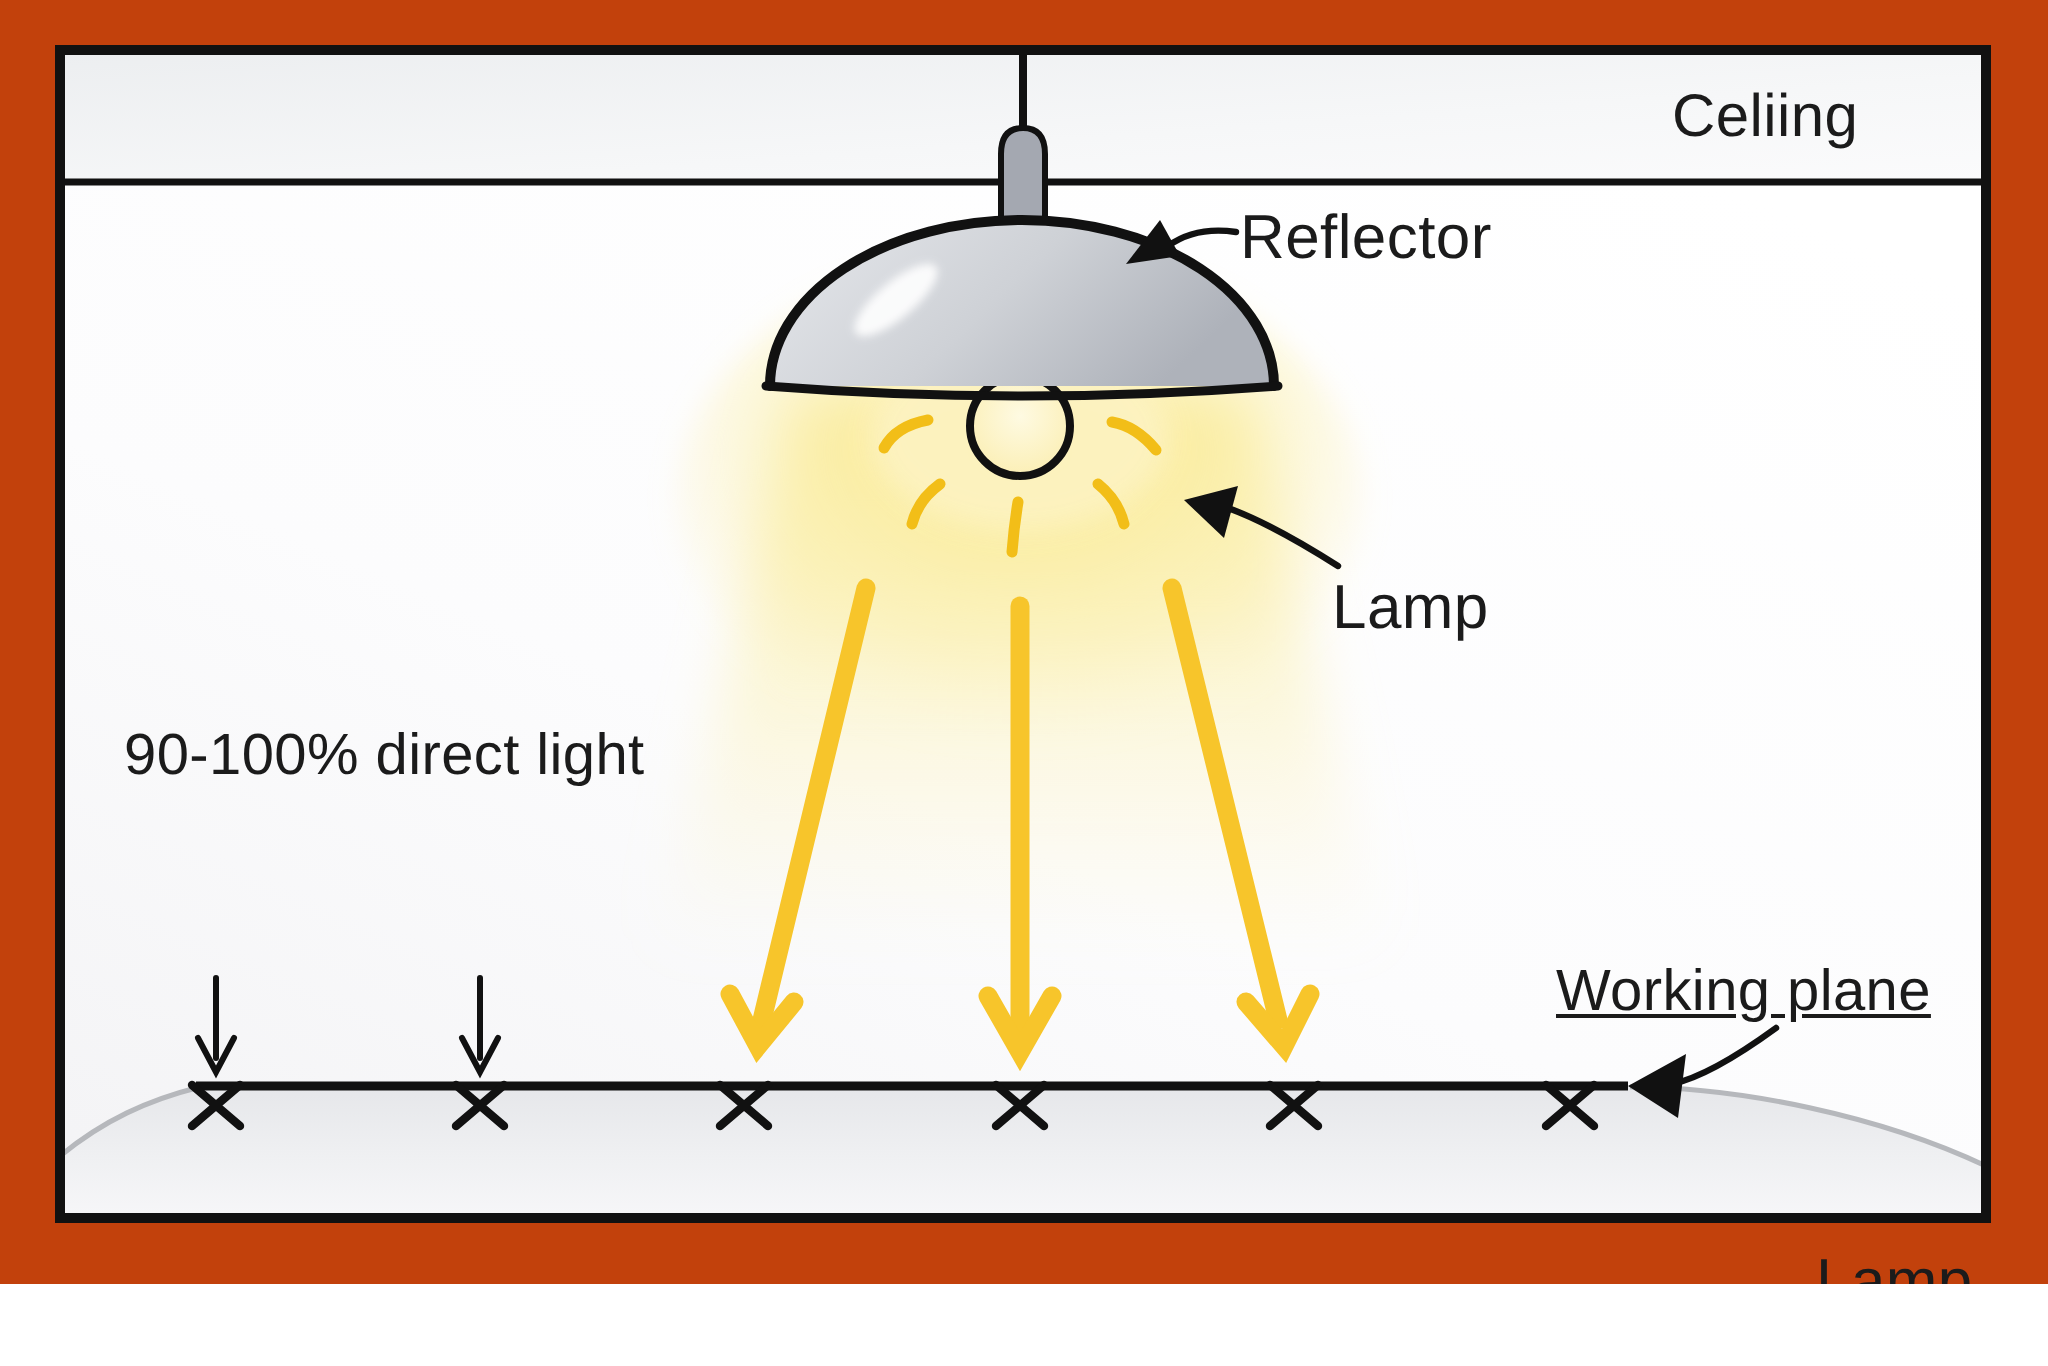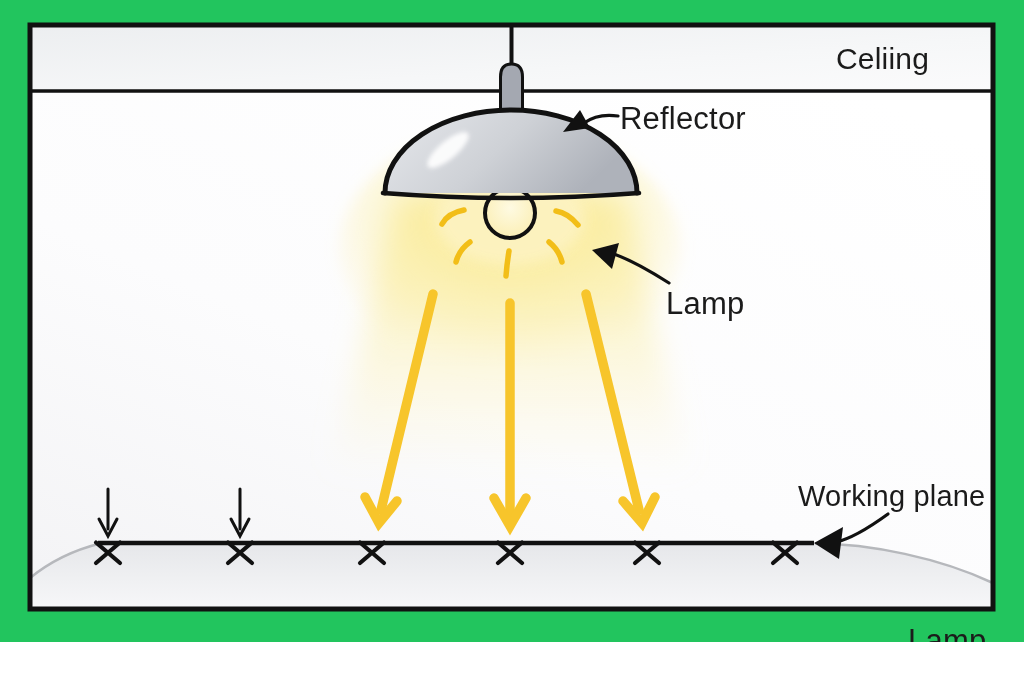--- a/index.html
+++ b/index.html
@@ -1,36 +1,36 @@
 <!DOCTYPE html>
 <html><head>
 <meta charset="utf-8">
 <style>
   html,body{margin:0;padding:0;background:#ffffff;}
   .stage{
     position:relative;
     width:1024px;height:642px;
-    background:#22c55e;
+    background:#c2410c;
     overflow:hidden;
     font-family:"Liberation Sans","DejaVu Sans",sans-serif;
     color:#1b1b1b;
   }
   .stage svg{position:absolute;left:0;top:0;}
   .label{
     position:absolute;
     color:#1b1b1b;
     line-height:1.12;
     white-space:nowrap;
     letter-spacing:0.2px;
   }
   .label-ceiling{left:836px;top:42px;font-size:30px;}
   .label-reflector{left:620px;top:102px;font-size:31px;}
   .label-lamp{left:666px;top:287px;font-size:31px;text-align:center;}
   .label-direct{left:62px;top:359px;font-size:29px;line-height:38px;}
-  .label-workplane{left:798px;top:480px;font-size:29px;}
+  .label-workplane{left:778px;top:480px;font-size:29px;text-decoration:underline;}
   .label-wall{left:908px;top:624px;font-size:31px;}
 </style>
 </head>
 <body>
 
 <div class="stage">
 
   <svg width="1024" height="683" viewBox="0 0 1024 683">
     <defs>
       <linearGradient id="gradCeil" x1="0" y1="0" x2="1" y2="1">
@@ -156,19 +156,20 @@
     <rect x="30" y="25" width="963" height="584" fill="none" stroke="#111111" stroke-width="5"></rect>
   </svg>
 
   <div class="label label-ceiling">Celiing</div>
 
   <div class="label label-reflector">Reflector</div>
 
   <div class="label label-lamp">Lamp</div>
 
   <div class="label label-direct">
+    <div>90-100% direct light</div>
   </div>
 
   <div class="label label-workplane">Working plane</div>
 
   <div class="label label-wall">Lamp</div>
 
 </div>
 
 </body></html>

